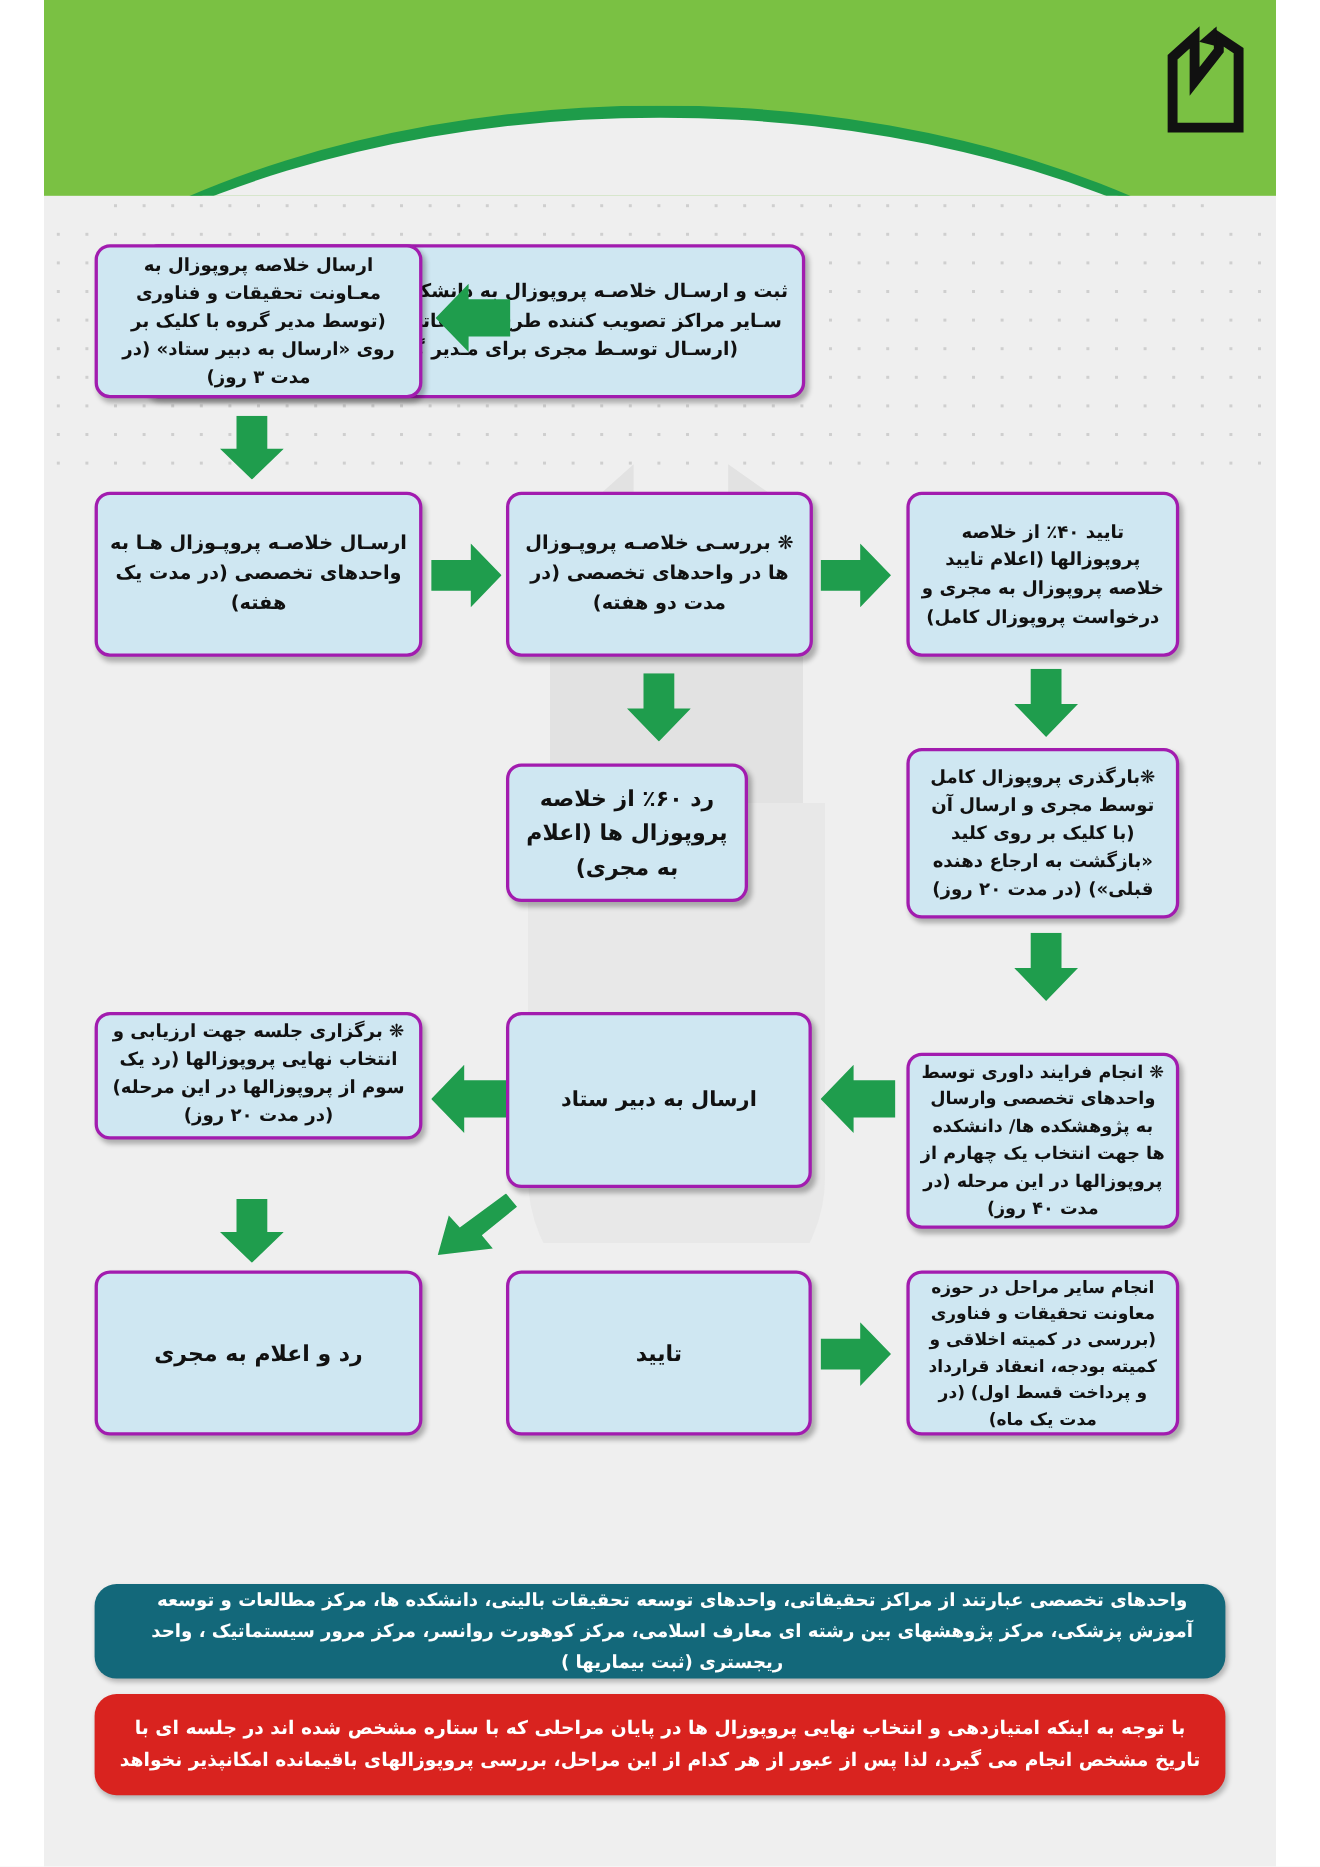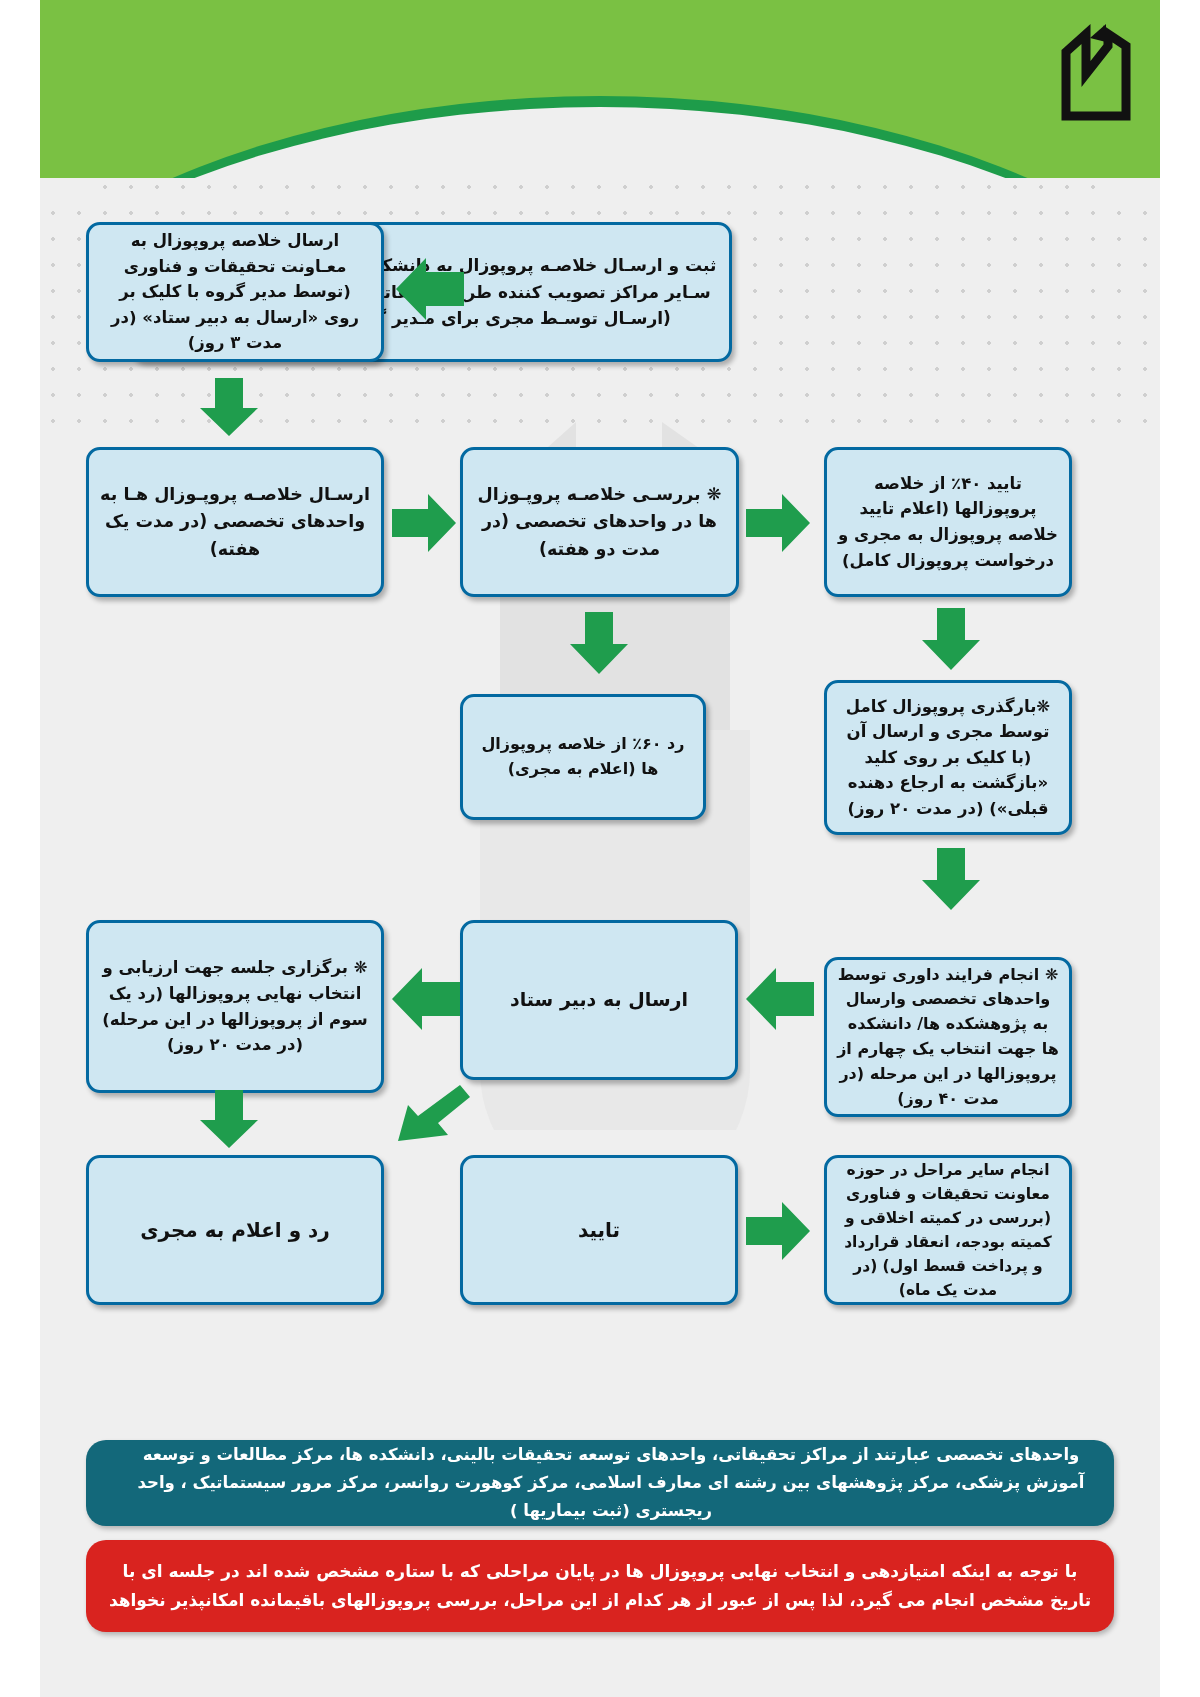--- a/index.html
+++ b/index.html
@@ -74,21 +74,21 @@
     transform:translateX(-50%);
     width:440px;height:800px;
     z-index:1;opacity:1;
   }
 
   
   .box{
     position:absolute;
     box-sizing:border-box;
     background:#cfe7f2;
-    border:3px solid #0369a1;
+    border:3px solid #a21caf;
     border-radius:14px;
     box-shadow:3px 4px 5px rgba(0,0,0,.28);
     color:#111;
     font-weight:bold;
     direction:rtl;
     display:flex;align-items:center;justify-content:center;
     text-align:center;
     padding:6px 10px;
     line-height:1.55;
     z-index:6;
@@ -162,37 +162,37 @@
   </div>
 
   <div class="box" style="left:420px;top:447px;width:279px;height:150px;font-size:17.5px;">
     <span>❋ بررسـی خلاصـه پروپـوزال ها در واحدهای تخصصی (در مدت دو هفته)</span>
   </div>
 
   <div class="box" style="right:88px;top:447px;width:248px;height:150px;font-size:16.5px;">
     <span>تایید ۴۰٪ از خلاصه پروپوزالها (اعلام تایید خلاصه پروپوزال به مجری و درخواست پروپوزال کامل)</span>
   </div>
 
-  <div class="box" style="left:420px;top:694px;width:246px;height:126px;font-size:16px;">
+  <div class="box" style="left:420px;top:694px;width:220px;height:126px;font-size:20px;">
     <span>رد ۶۰٪ از خلاصه پروپوزال ها (اعلام به مجری)</span>
   </div>
 
   <div class="box" style="right:88px;top:680px;width:248px;height:155px;font-size:16.5px;">
     <span>❋بارگذری پروپوزال کامل توسط مجری و ارسال آن (با کلیک بر روی کلید «بازگشت به ارجاع دهنده قبلی») (در مدت ۲۰ روز)</span>
   </div>
 
   <div class="box" style="right:88px;top:957px;width:248px;height:160px;font-size:16px;">
     <span>❋ انجام فرایند داوری توسط واحدهای تخصصی وارسال به پژوهشکده ها/ دانشکده ها جهت انتخاب یک چهارم از پروپوزالها در این مرحله (در مدت ۴۰ روز)</span>
   </div>
 
   <div class="box" style="left:420px;top:920px;width:278px;height:160px;font-size:19px;">
     <span>ارسال به دبیر ستاد</span>
   </div>
 
-  <div class="box" style="left:46px;top:920px;width:298px;height:173px;font-size:16.5px;">
+  <div class="box" style="left:46px;top:920px;width:298px;height:116px;font-size:16.5px;align-items:flex-end;">
     <span>❋ برگزاری جلسه جهت ارزیابی و انتخاب نهایی پروپوزالها (رد یک سوم از پروپوزالها در این مرحله) (در مدت ۲۰ روز)</span>
   </div>
 
   <div class="box" style="left:420px;top:1155px;width:278px;height:150px;font-size:20px;">
     <span>تایید</span>
   </div>
 
   <div class="box" style="left:46px;top:1155px;width:298px;height:150px;font-size:20px;">
     <span>رد و اعلام به مجری</span>
   </div>

